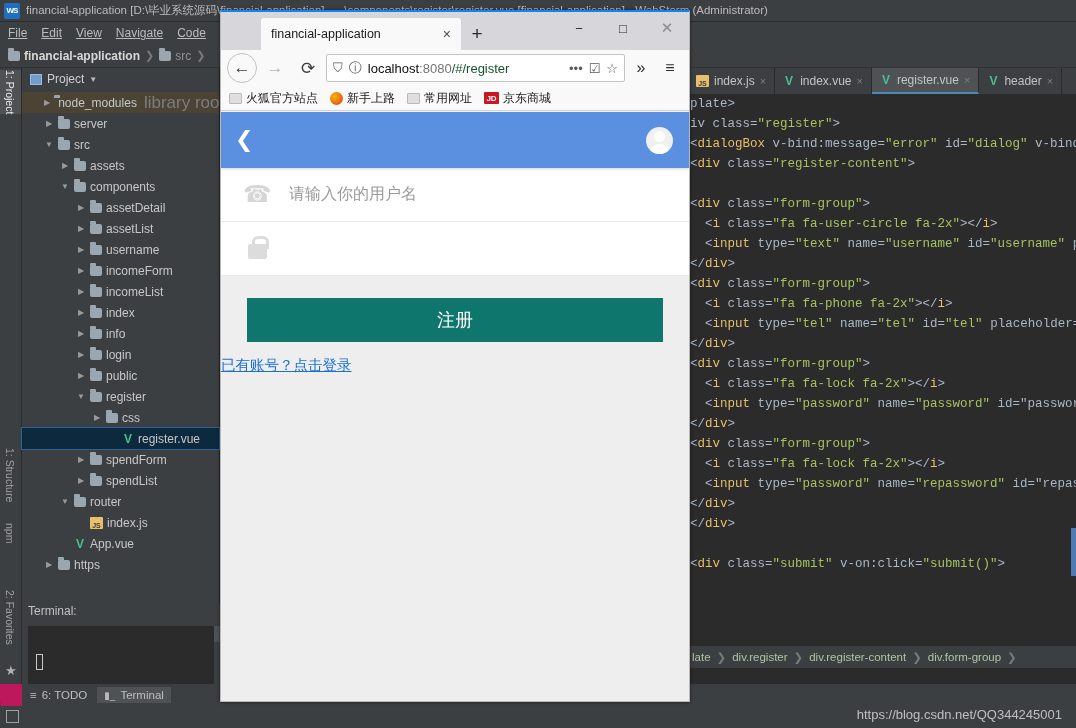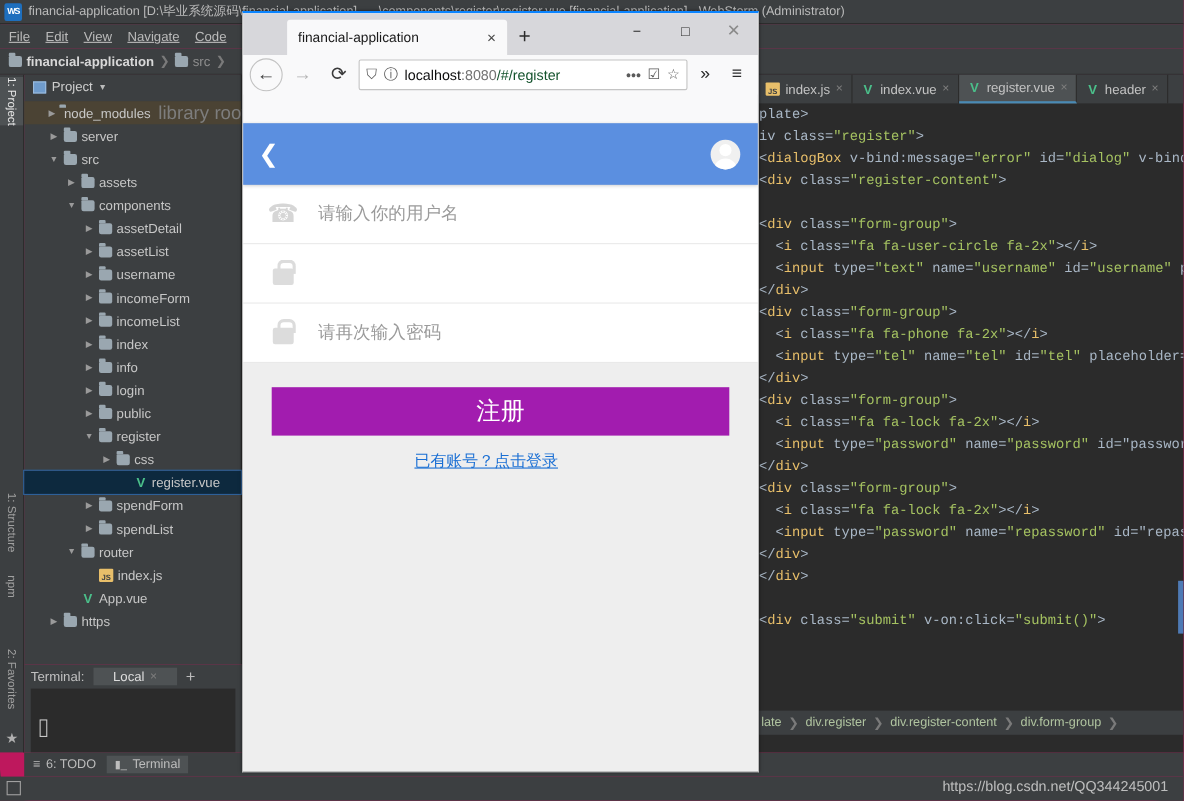--- a/index.html
+++ b/index.html
@@ -87,21 +87,21 @@
   .js-ico{
     width:13px;height:12px;background:#e8bf6a;border-radius:1px;color:#3c3f41;
     font-size:7px;font-weight:bold;display:flex;align-items:flex-end;justify-content:center;
     line-height:1;
   }
 
   
   .term-panel{
     position:absolute; left:22px; top:604px; width:198px; height:80px; background:#3c3f41;
   }
-  .term-head{ height:22px; display:flex; align-items:center; gap:8px; padding-left:6px; font-size:12px; color:#c0c0c0;}
+  .term-head{ height:22px; display:flex; gap:8px; padding-left:6px; font-size:12px; color:#c0c0c0;flex-direction:column;}
   .term-tab{ background:#4e5254; padding:1px 18px; font-size:12px; color:#ddd; display:flex; gap:5px; align-items:center;}
   .term-body{ position:absolute; left:6px; top:22px; width:186px; height:58px; background:#2b2b2b; }
   .caret{ position:absolute; left:8px; top:28px; width:7px;height:16px;border:1px solid #c8c8c8;}
 
   .status-bar{
     position:absolute; left:22px; top:684px; width:1054px; height:22px;
     background:#3c3f41; display:flex; align-items:center; gap:10px; padding-left:8px;
   }
   .sb-item{ font-size:11.5px; color:#bdbdbd; display:flex;align-items:center;gap:5px;}
   .sb-item.active{ background:#4e5254; padding:2px 7px; }
@@ -207,24 +207,24 @@
 
   .ic-user{ width:26px;height:26px;border-radius:50%;border:2px solid #d6d6d6;position:relative;overflow:hidden;}
   .ic-user::before{content:"";position:absolute;left:8px;top:4px;width:9px;height:9px;border-radius:50%;background:#d6d6d6;}
   .ic-user::after{content:"";position:absolute;left:3px;top:16px;width:19px;height:12px;border-radius:10px 10px 0 0;background:#d6d6d6;}
   .ic-phone{ font-size:23px; color:#d6d6d6; line-height:1; transform:scaleX(-1); }
   .ic-lock{ width:19px;height:15px;background:#dcdcdc;border-radius:2px;position:relative;margin-top:5px;}
   .ic-lock::before{content:"";position:absolute;left:4px;top:-8px;width:11px;height:10px;border:3px solid #dcdcdc;border-bottom:none;border-radius:6px 6px 0 0;}
 
   .submit-wrap{ padding:22px 26px 0 26px; }
   .submit-btn{
-    height:44px; background:#a21caf; color:#fff; font-size:22px;
+    height:44px; background:#0f766e; color:#fff; font-size:18px;
     display:flex; align-items:center; justify-content:center; border:none; width:100%;
   }
-  .login-link-wrap{ text-align:center; padding:14px 26px 0 0; }
+  .login-link-wrap{ text-align:left; padding:14px 26px 0 0; }
   .login-link{ font-size:14.5px; color:#1a6fd4; text-decoration:underline; }
 </style>
 </head>
 <body>
 
 <div id="ide">
 
   <div class="ws-titlebar">
     <div class="ws-logo">WS</div>
     <div class="ws-title">financial-application [D:\毕业系统源码\financial-application] - ...\components\register\register.vue [financial-application] - WebStorm (Administrator)</div>
@@ -487,46 +487,58 @@
       <span class="u-ico">ⓘ</span>
       <span class="url-text"><span>localhost</span><span class="dim">:8080</span><span class="fade">/#/register</span></span>
       <span class="u-ico">•••</span>
       <span class="u-ico">☑</span>
       <span class="u-ico">☆</span>
     </div>
     <div class="ff-menu">»</div>
     <div class="ff-menu">≡</div>
   </div>
 
+  <div class="ff-bookmarks" id="bookmarks">
+      <div class="bm">
+        <span class="bm-folder"></span>
+        <span>火狐官方站点</span>
+      </div>
+      <div class="bm">
+        <span class="bm-fox"></span>
+        <span>新手上路</span>
+      </div>
+      <div class="bm">
+        <span class="bm-folder"></span>
+        <span>常用网址</span>
+      </div>
+      <div class="bm">
+        <span class="bm-jd">JD</span>
+        <span>京东商城</span>
+      </div>
+    </div>
 
   <div class="page">
 
     <div class="app-header">
       <span class="app-back">❮</span>
       <span class="app-user"></span>
     </div>
 
     <div class="form-list" id="form-list">
         <div class="form-group">
           <div class="fg-icon">
             <span class="ic-phone">☎</span>
           </div>
           <div class="fg-input">请输入你的用户名</div>
         </div>
         <div class="form-group">
           <div class="fg-icon">
             <span class="ic-lock"></span>
           </div>
         </div>
-        <div class="form-group">
-          <div class="fg-icon">
-            <span class="ic-lock"></span>
-          </div>
-          <div class="fg-input">请再次输入密码</div>
-        </div>
       </div>
 
     <div class="submit-wrap">
       <button class="submit-btn">注册</button>
     </div>
 
     <div class="login-link-wrap">
       <a class="login-link" href="#">已有账号？点击登录</a>
     </div>
   </div>

